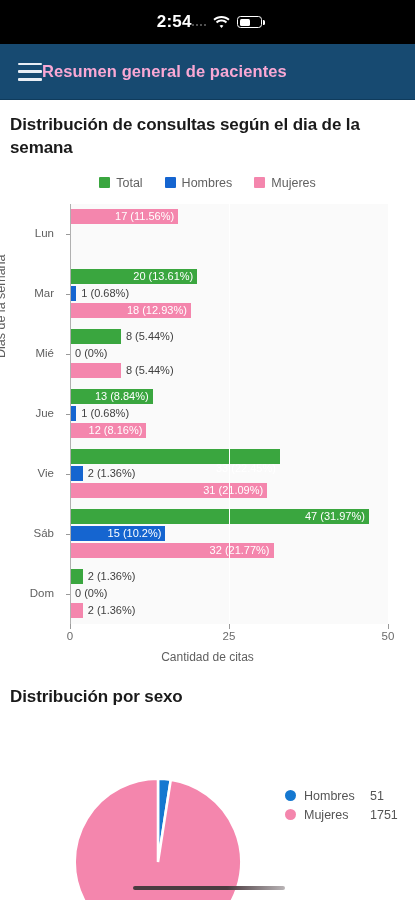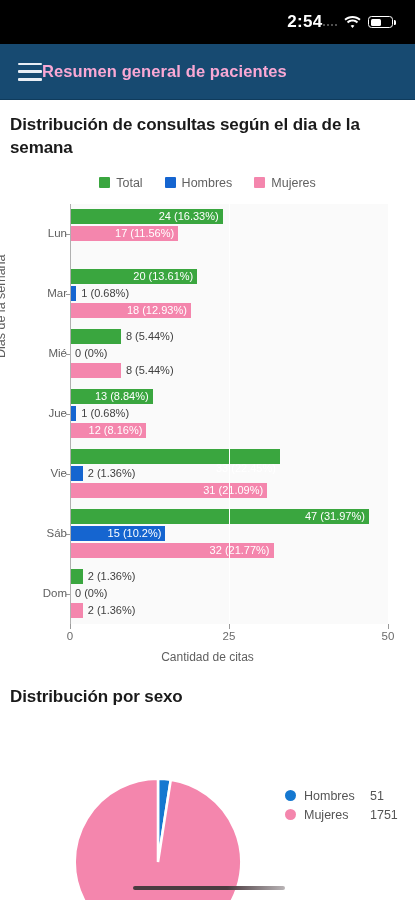--- a/index.html
+++ b/index.html
@@ -7,21 +7,21 @@
     width: 415px; height: 900px;
     background: #ffffff;
     font-family: "Liberation Sans", sans-serif;
     overflow: hidden;
   }
 
   
   .status-bar {
     height: 44px; width: 100%;
     background: #000000;
-    display: flex; align-items: center; justify-content: flex-end;
+    display: flex; align-items: center; justify-content: center;
     padding: 0 22px 0 26px;
   }
   .status-time {
     color: #ffffff; font-size: 17px; font-weight: bold;
     letter-spacing: 0.3px;
   }
   .status-right { display: flex; align-items: center; gap: 7px; }
   .signal-dots { display: flex; align-items: flex-end; gap: 1.5px; height: 8px; }
   .signal-dots i { display: block; width: 2.5px; height: 2.5px; background: #6b6b6b; border-radius: 50%; }
   .wifi-icon { width: 17px; height: 13px; display: block; }
@@ -82,21 +82,21 @@
   .bar-row { position: relative; height: 15px; margin-bottom: 2px; }
   .bar { position: absolute; left: 0; top: 0; height: 15px; }
   .bar-label {
     position: absolute; top: 0; height: 15px; line-height: 15px;
     font-size: 11px; white-space: nowrap;
   }
   .bar-label.inside { color: #ffffff; right: 4px; }
   .bar-label.outside { color: #3f3f3f; }
 
   .cat-tick {
-    position: absolute; right: 100%; margin-right: 3px;
+    position: absolute; right: 100%; margin-right: 16px;
     font-size: 11.5px; color: #5f5f5f; white-space: nowrap;
   }
   .cat-dash {
     position: absolute; right: 100%; width: 4px; height: 1px;
     background: #9a9a9a;
   }
 
   .xtick {
     position: absolute; top: 432px; font-size: 11.5px; color: #6b6b6b;
     transform: translateX(-50%);
@@ -177,24 +177,20 @@
         <span class="legend-label">Mujeres</span>
       </div>
     </div>
 
   <div class="barchart">
     <div class="plot" id="plot">
         <div class="group" style="top: 5px;">
           <div class="cat-dash" style="top: 25px;"></div>
           <div class="cat-tick" style="top: 18px;">Lun</div>
           <div class="bar-row">
-            <div class="bar" style="width: 152.64px; background: rgb(58, 166, 63);"></div>
-            <div class="bar-label inside" style="right: 169.36px;">24 (16.33%)</div>
-          </div>
-          <div class="bar-row">
             <div class="bar" style="width: 108.12px; background: rgb(244, 134, 173);"></div>
             <div class="bar-label inside" style="right: 213.88px;">17 (11.56%)</div>
           </div>
         </div>
         <div class="group" style="top: 65px;">
           <div class="cat-dash" style="top: 25px;"></div>
           <div class="cat-tick" style="top: 18px;">Mar</div>
           <div class="bar-row">
             <div class="bar" style="width: 127.2px; background: rgb(58, 166, 63);"></div>
             <div class="bar-label inside" style="right: 194.8px;">20 (13.61%)</div>

